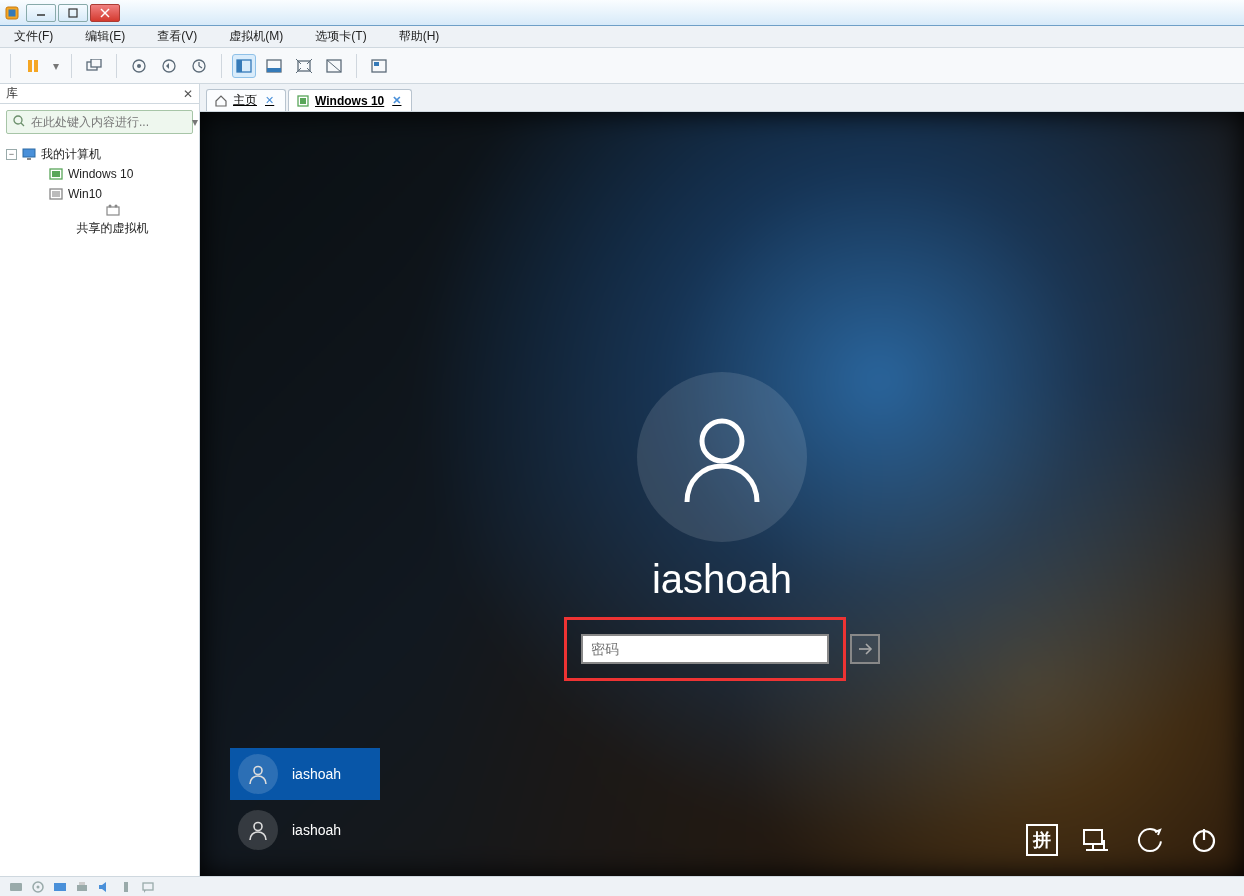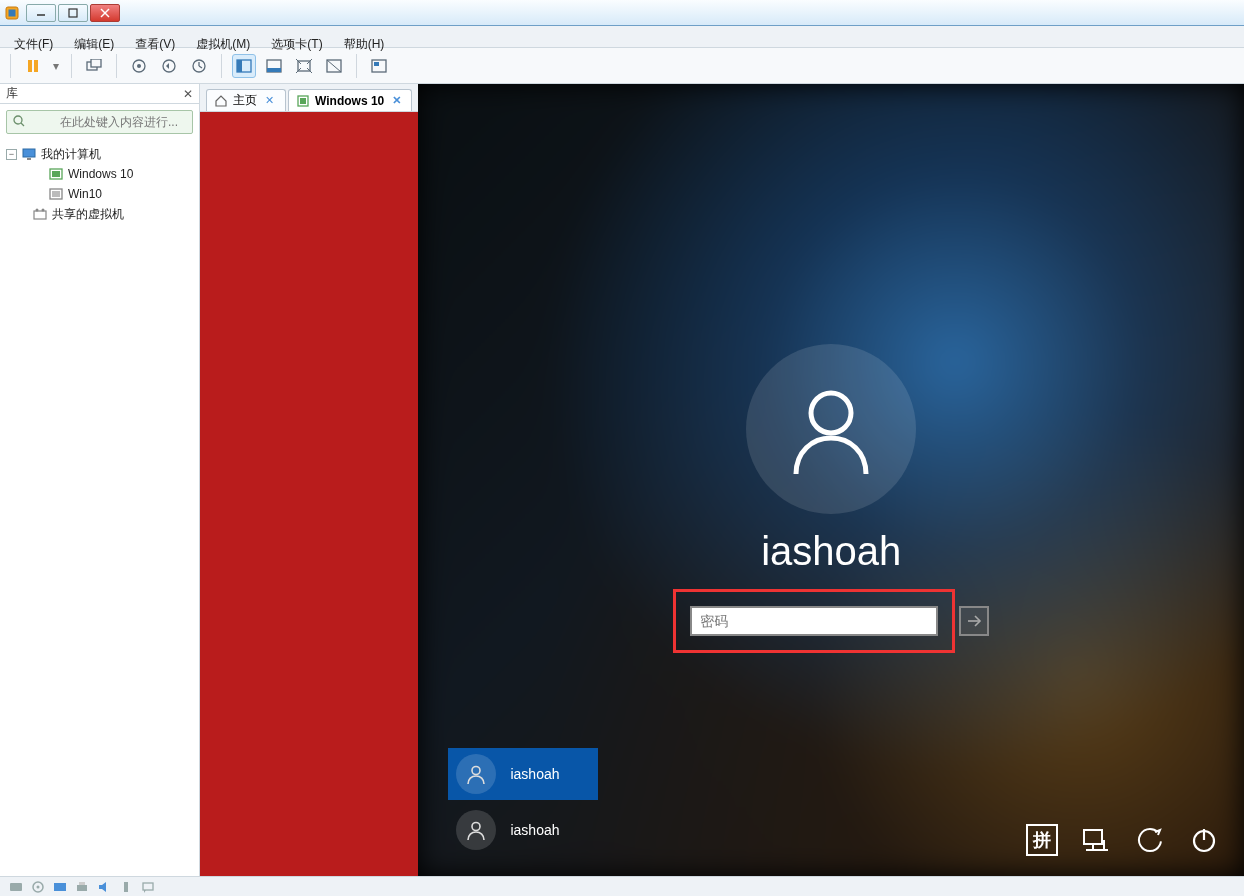--- a/index.html
+++ b/index.html
@@ -8,51 +8,51 @@
 
 .titlebar { height:26px; background:linear-gradient(#fafdff,#d7eaf9); border-bottom:1px solid #6e9fc7; display:flex; align-items:center; padding:0 4px; }
 .titlebar .app-icon { width:16px; height:16px; margin-right:6px; display:inline-flex; align-items:center; justify-content:center; }
 .titlebar .title { flex:1; font-size:12px; color:#222; }
 .win-controls { display:flex; gap:2px; }
 .win-btn { width:30px; height:18px; border:1px solid #8aa; background:linear-gradient(#f5fbff,#d7eaf9); display:flex; align-items:center; justify-content:center; cursor:pointer; border-radius:2px; }
 .win-btn.close { background:linear-gradient(#f08080,#d43a2f); border-color:#aa3c35; }
 .win-btn svg { display:block; }
 
 
-.menubar { height:22px; background:#eef2f6; border-bottom:1px solid #cfd8df; display:flex; align-items:flex-start; padding:8px 6px; gap:5px; }
+.menubar { height:22px; background:#eef2f6; border-bottom:1px solid #cfd8df; display:flex; align-items:center; padding:8px 6px; gap:16px; }
 .menu-item { padding:2px 8px; color:#222; cursor:pointer; }
 
 
 .toolbar { height:36px; background:#f7f9fb; border-bottom:1px solid #cfd8df; display:flex; align-items:center; padding:0 6px; gap:6px; }
 .tb-sep { width:1px; height:24px; background:#d0d7de; margin:0 4px; }
 .tb-btn { width:24px; height:24px; display:flex; align-items:center; justify-content:center; cursor:pointer; border-radius:3px; color:#5c6b78; }
 .tb-btn.orange svg rect { fill:#f5a623; }
 .tb-btn.active { background:#d9ecfb; border:1px solid #8fc1e8; }
 .tb-drop { width:10px; display:flex; align-items:center; justify-content:center; color:#777; }
 
 
 .body { display:flex; height:calc(100% - 26px - 22px - 36px - 20px); }
 
 
 .sidebar { width:200px; border-right:1px solid #cfd8df; background:#fff; display:flex; flex-direction:column; }
 .lib-header { height:20px; border-bottom:1px solid #cfd8df; display:flex; align-items:center; padding:0 6px; font-size:12px; color:#333; }
 .lib-header .title { flex:1; }
 .lib-header .close { cursor:pointer; color:#555; }
 .lib-search { margin:6px; height:24px; border:1px solid #a7c5a7; background:#eef7ee; border-radius:2px; display:flex; align-items:center; padding:0 6px; gap:6px; }
-.lib-search input { flex:1; background:transparent; border:none; outline:none; font-size:12px; color:#333;margin-left:29px; }
+.lib-search input { flex:1; background:transparent; border:none; outline:none; font-size:12px; color:#333; }
 .lib-search .drop { color:#777; cursor:pointer; }
 .tree { padding:4px 6px; font-size:12px; }
 .tree-item { display:flex; align-items:center; gap:4px; height:20px; cursor:pointer; color:#222; }
-.tree-item.child { padding-left:26px; }
+.tree-item.child { padding-left:26px;flex-direction:column; }
 .tree-item.gchild { padding-left:42px; }
 .tree-toggle { width:11px; height:11px; border:1px solid #9aa; display:flex; align-items:center; justify-content:center; font-size:9px; line-height:1; color:#555; }
 .tree-icon { width:16px; height:16px; display:inline-flex; align-items:center; justify-content:center; }
 
 
-.content { flex:1; display:flex; flex-direction:row; background:#b91c1c; }
+.content { flex:1; display:flex; flex-direction:column; background:#b91c1c;text-decoration:underline; }
 
 
 .tabs { height:28px; background:#eef2f6; display:flex; align-items:flex-end; padding:4px 6px 0 6px; gap:2px; border-bottom:1px solid #cfd8df; }
 .tab { height:22px; min-width:80px; border:1px solid #b8c4cf; border-bottom:none; background:#fbfdff; display:flex; align-items:center; gap:6px; padding:0 8px; font-size:12px; border-radius:3px 3px 0 0; cursor:pointer; }
 .tab.active { background:#fff; font-weight:600; }
 .tab .tab-close { color:#4a90d9; cursor:pointer; padding:0 2px; font-size:11px; }
 .tab .tab-icon { display:inline-flex; }
 
 
 .vm-view { flex:1; position:relative; background:#000; overflow:hidden; }

